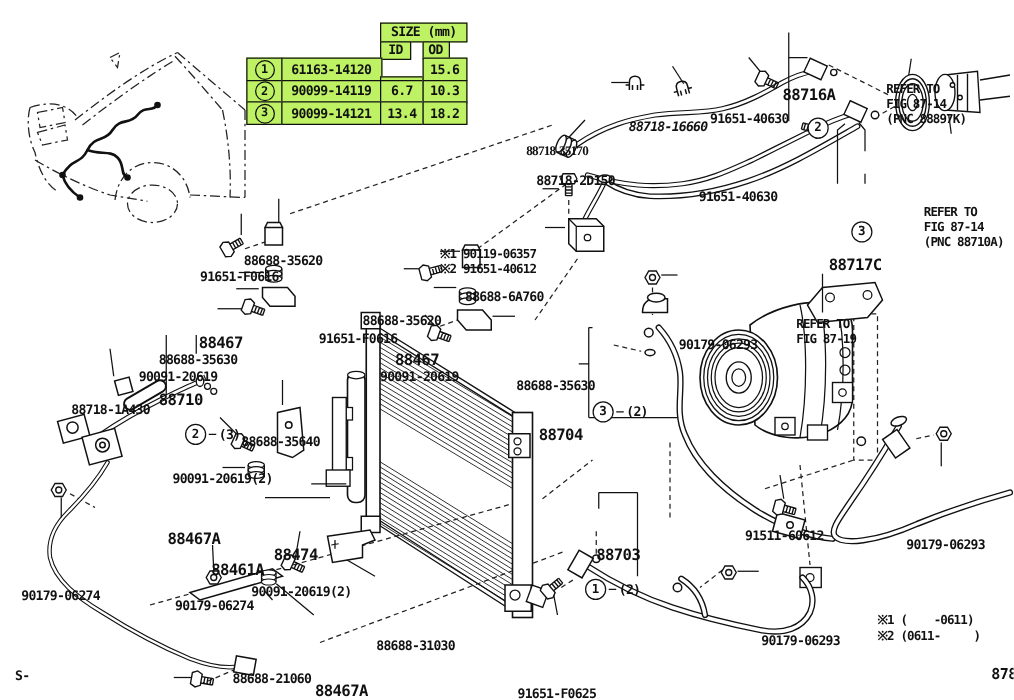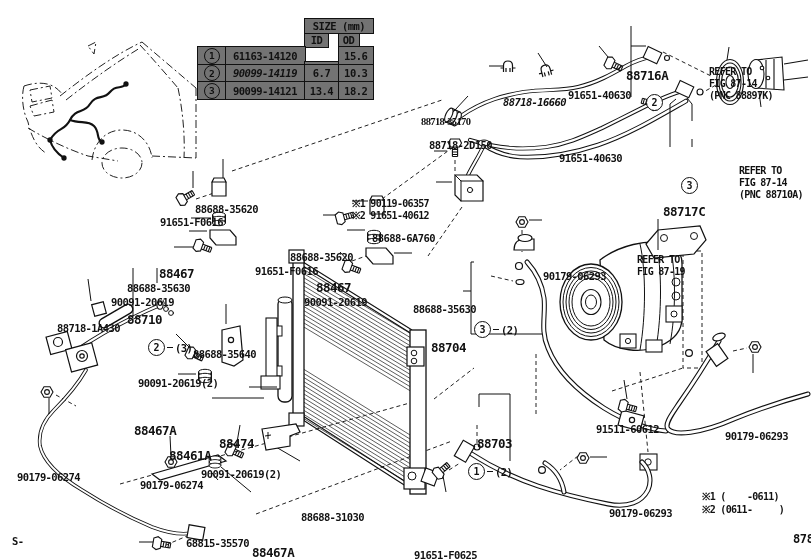--- a/index.html
+++ b/index.html
@@ -11,21 +11,21 @@
   .lbl.sm{font-size:10.5px;letter-spacing:-0.6px;}
   .lbl.lg{font-size:12.5px;letter-spacing:-0.5px;}
   .lbl.xs{font-size:10px;letter-spacing:-0.7px;}
   .lbl.md{font-size:12px;letter-spacing:-0.4px;}
   .callout{position:absolute;display:flex;align-items:center;gap:2px;}
   .callout .num{width:15px;height:15px;border:1.7px solid #111;border-radius:50%;
     display:flex;align-items:center;justify-content:center;font-size:10px;font-weight:bold;background:#fff;}
   .callout .dash{width:6px;height:0;border-top:1.4px solid #111;}
   .callout .qty{font-size:10.5px;font-weight:bold;letter-spacing:-0.6px;}
   .tcell{position:absolute;border:1.5px solid #111;box-sizing:border-box;
-    display:flex;align-items:center;justify-content:center;font-weight:bold;font-size:10.5px;letter-spacing:-0.5px;background:#737373;}
+    display:flex;align-items:center;justify-content:center;font-weight:bold;font-size:10.5px;letter-spacing:-0.5px;background:#bef264;}
   .circ{width:14px;height:14px;border:1.4px solid #111;border-radius:50%;display:flex;
     align-items:center;justify-content:center;font-size:9.5px;font-weight:bold;}
 </style>
 </head>
 <body>
 
 <div id="stage">
 
   <svg width="811" height="560" viewBox="0 0 811 560">
     <defs>
@@ -354,21 +354,21 @@
     <div class="tcell" style="left:0px;top:32px;width:29px;height:19px;">
         <span class="circ">1</span>
       </div>
     <div class="tcell" style="left:27.5px;top:32px;width:81px;height:19px;">61163-14120</div>
     <div class="tcell" style="left:107px;top:32px;width:35px;height:19px;margin-top:15px;">10.8</div>
     <div class="tcell" style="left:140.5px;top:32px;width:36.5px;height:19px;">15.6</div>
 
     <div class="tcell" style="left:0px;top:49.5px;width:29px;height:19px;">
         <span class="circ">2</span>
       </div>
-    <div class="tcell" style="left:27.5px;top:49.5px;width:81px;height:19px;font-style:italic;">90099-14119</div>
+    <div class="tcell" style="left:27.5px;top:49.5px;width:81px;height:19px;">90099-14119</div>
     <div class="tcell" style="left:107px;top:49.5px;width:35px;height:19px;">6.7</div>
     <div class="tcell" style="left:140.5px;top:49.5px;width:36.5px;height:19px;">10.3</div>
 
     <div class="tcell" style="left:0px;top:67px;width:29px;height:19px;">
         <span class="circ">3</span>
       </div>
     <div class="tcell" style="left:27.5px;top:67px;width:81px;height:19px;">90099-14121</div>
     <div class="tcell" style="left:107px;top:67px;width:35px;height:19px;">13.4</div>
     <div class="tcell" style="left:140.5px;top:67px;width:36.5px;height:19px;">18.2</div>
   </div>
@@ -408,21 +408,21 @@
       <div class="lbl sm" style="left: 57px; top: 266px;">88718-1A430</div>
       <div class="lbl sm" style="left: 193px; top: 292px;">88688-35640</div>
       <div class="lbl sm" style="left: 138px; top: 321px;">90091-20619(2)</div>
       <div class="lbl lg" style="left: 134px; top: 367px;">88467A</div>
       <div class="lbl lg" style="left: 219px; top: 380px;">88474</div>
       <div class="lbl lg" style="left: 169px; top: 392px;">88461A</div>
       <div class="lbl sm" style="left: 17px; top: 415px;">90179-06274</div>
       <div class="lbl sm" style="left: 201px; top: 412px;">90091-20619(2)</div>
       <div class="lbl sm" style="left: 140px; top: 423px;">90179-06274</div>
       <div class="lbl sm" style="left: 301px; top: 455px;">88688-31030</div>
-      <div class="lbl sm" style="left: 186px; top: 481px;">68815-35570</div>
+      <div class="lbl sm" style="left: 186px; top: 481px;">88688-21060</div>
       <div class="lbl lg" style="left: 252px; top: 489px;">88467A</div>
       <div class="lbl sm" style="left: 414px; top: 493px;">91651-F0625</div>
       <div class="lbl lg" style="left: 477px; top: 380px;">88703</div>
       <div class="lbl sm" style="left: 596px; top: 367px;">91511-60612</div>
       <div class="lbl sm" style="left: 609px; top: 451px;">90179-06293</div>
       <div class="lbl sm" style="left: 725px; top: 374px;">90179-06293</div>
       <div class="lbl sm" style="left: 72px; top: 536px;">91651-F0625</div>
       <div class="callout" style="left: 646px; top: 38px;">
         <span class="num">2</span>
       </div>

